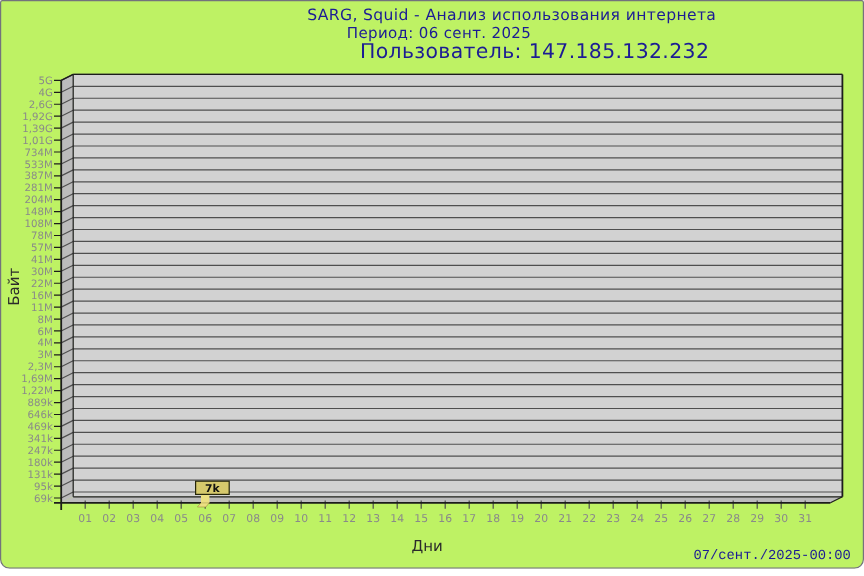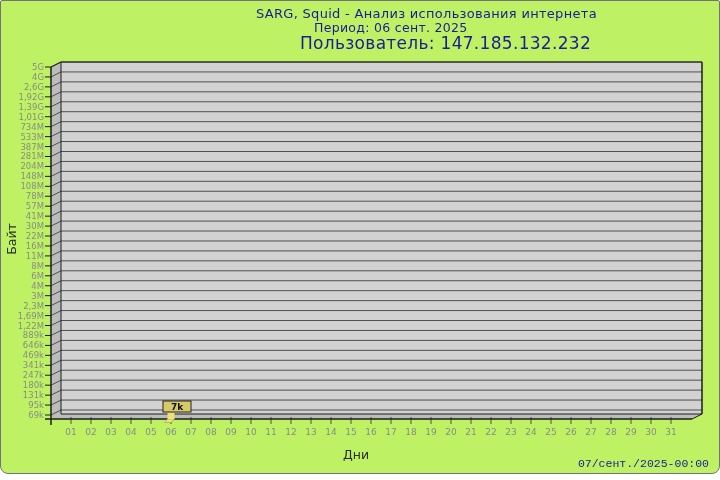--- a/index.html
+++ b/index.html
@@ -8,21 +8,21 @@
     width:720px;height:474px;
     box-sizing:border-box;
     background:#bef264;
     border:1px solid #73737c;
     border-radius:2px 2px 8px 8px;
     font-family:"DejaVu Sans", sans-serif;
     overflow:hidden;
   }
   .hdr-line{position:absolute;color:#1c1c94;white-space:nowrap;letter-spacing:.3px;}
   .hdr-title{left:255px;top:5px;font-size:13px;}
-  .hdr-period{left:313px;top:19px;font-size:12.5px;}
+  .hdr-period{left:288px;top:19px;font-size:12.5px;}
   .hdr-user{left:299px;top:32px;font-size:17px;}
   .footer-stamp{
     position:absolute;top:456px;right:10px;
     color:#1c1c94;font-size:11.5px;white-space:nowrap;font-family:Liberation Mono, monospace;
   }
   svg{position:absolute;left:0;top:0;}
   text{font-family:"DejaVu Sans", sans-serif;}
 </style>
 </head>
 <body>

